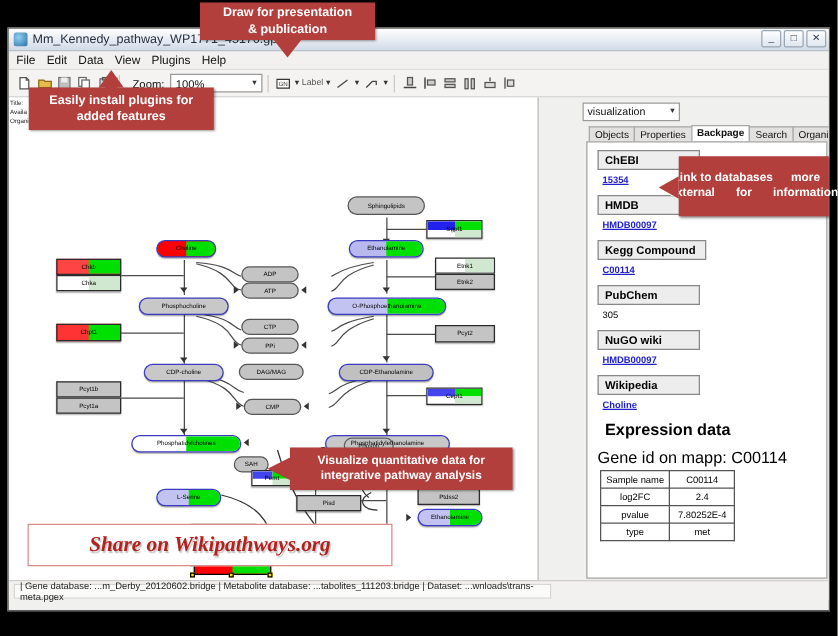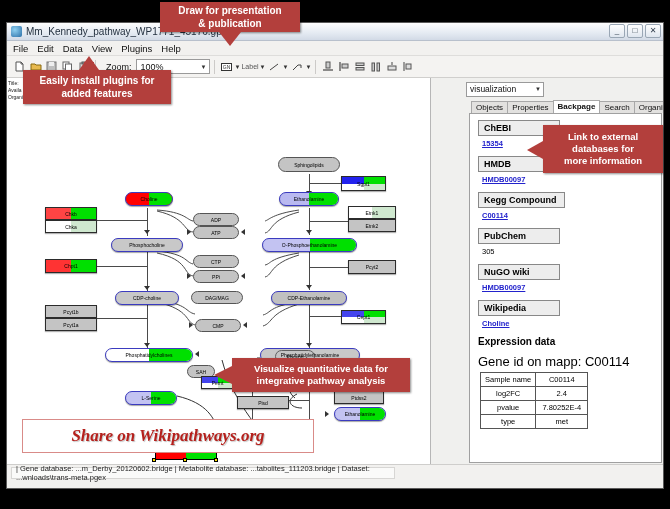--- a/index.html
+++ b/index.html
@@ -82,34 +82,34 @@
     flex:1;background:#fff;border:1px solid #a0a0a0;margin:0 1px 1px 6px;
     padding:6px 8px;overflow:hidden;font-size:8px;color:#000;position:relative;
   }
   .db-box{
     display:inline-block;border:1px solid #888;background:#ededed;
     font-weight:bold;font-size:9px;padding:2px 7px 2px 5px;color:#000;min-width:82px;
   }
   .db-link{color:#2222cc;text-decoration:underline;font-size:7.5px;font-weight:bold;
            display:block;margin:3px 0 8px 4px;}
   .db-plain{color:#000;font-size:7.5px;display:block;margin:3px 0 8px 4px;}
-  .exp-hd{font-weight:bold;font-size:10px;margin:4px 0 7px 0;}
+  .exp-hd{font-weight:bold;font-size:13px;margin:4px 0 7px 6px;}
   .gene-id{font-size:13px;margin-bottom:3px;}
   table.exp{border-collapse:collapse;margin-left:2px;}
   table.exp td{
     border:1px solid #555;font-size:7.5px;text-align:center;padding:2px 4px;height:12px;
     min-width:52px;background:#fff;
   }
   
   .statusbar{
     height:16px;background:#f2f1ef;border-top:1px solid #cfcecc;
     display:flex;align-items:center;font-size:7.5px;color:#222;padding-left:4px;
   }
   .sb-inner{border:1px solid #d7d6d4;background:#fafaf9;height:12px;display:flex;align-items:center;
-            padding:0 4px;width:384px;}
+            padding:0 4px;width:430px;}
   
   .pw-side{position:absolute;left:1px;top:2px;font-size:5px;color:#222;line-height:7px;}
   .node{
     position:absolute;display:flex;align-items:center;justify-content:center;
     font-size:5px;color:#000;white-space:nowrap;overflow:hidden;
   }
   .metab{
     border:1px solid #3b3bbf;border-radius:9px;background:#c8c8c8;
     box-shadow:0 1px 1px rgba(0,0,0,.35);
   }
@@ -590,21 +590,21 @@
 </div>
 <div class="arrow-tip" style="left:219px;top:32px;border-left:11px solid transparent;border-right:11px solid transparent;border-top:14px solid #b33f3c;"></div>
 
 <div class="callout" style="left:23px;top:70px;width:148px;height:34px;flex-direction:column;">
   <span>Easily install plugins for</span>
   <span>added features</span>
 </div>
 <div class="arrow-tip" style="left:79px;top:56px;border-left:10px solid transparent;border-right:10px solid transparent;border-bottom:14px solid #b33f3c;"></div>
 <div style="position:absolute;left:84px;top:62px;width:10px;height:12px;background:#b33f3c;z-index:50;"></div>
 
-<div class="callout" style="left:543px;top:125px;width:120px;height:48px;flex-direction:column;font-size:9.5px;line-height:12px;">
+<div class="callout" style="left:543px;top:125px;width:120px;height:48px;flex-direction:row;font-size:9.5px;line-height:12px;">
   <span>Link  to external</span>
   <span>databases  for</span>
   <span>more information</span>
 </div>
 <div class="arrow-tip" style="left:527px;top:141px;border-top:9px solid transparent;border-bottom:9px solid transparent;border-right:16px solid #b33f3c;"></div>
 
 <div class="callout" style="left:232px;top:358px;width:178px;height:34px;flex-direction:column;font-size:9.5px;line-height:12px;">
   <span>Visualize quantitative data  for</span>
   <span>integrative pathway analysis</span>
 </div>

